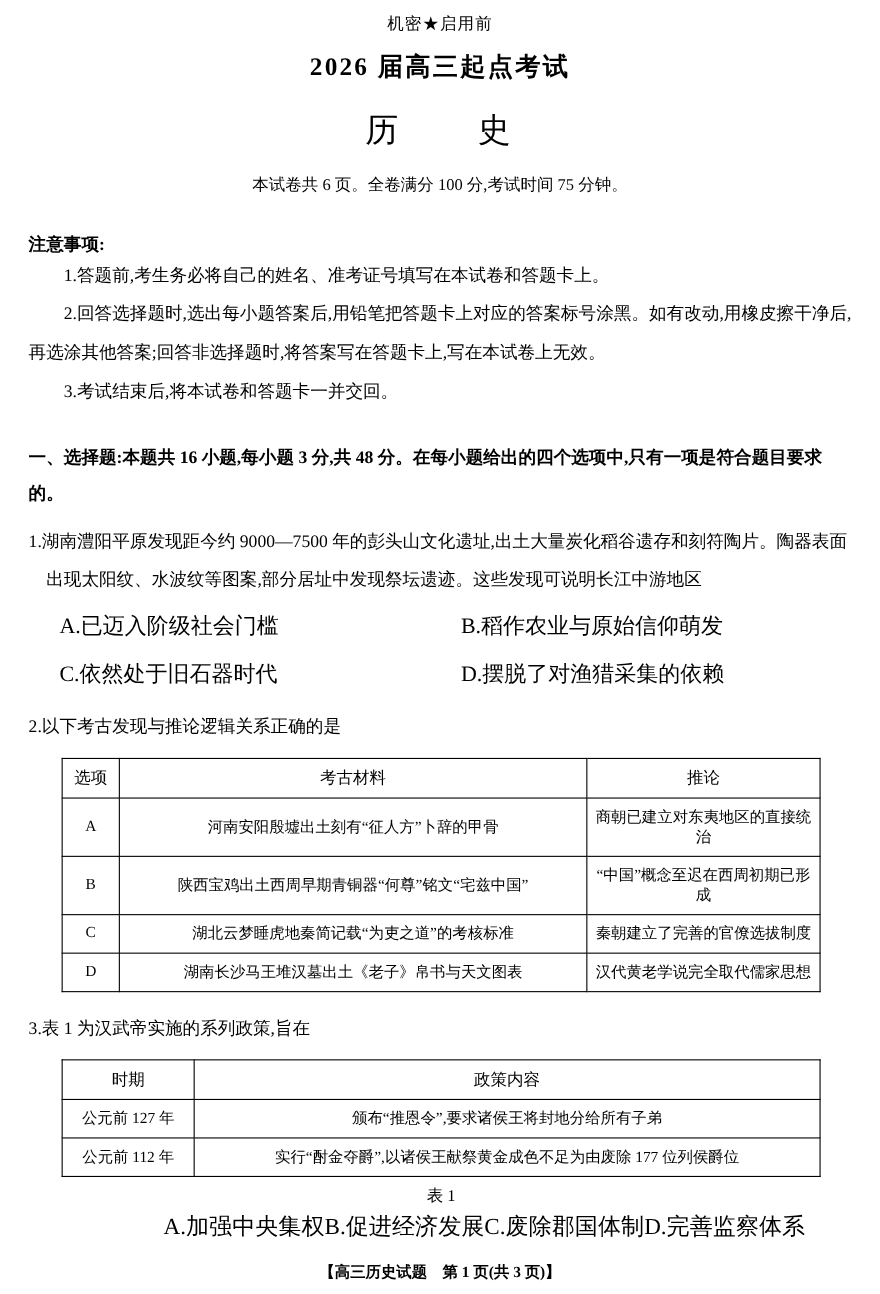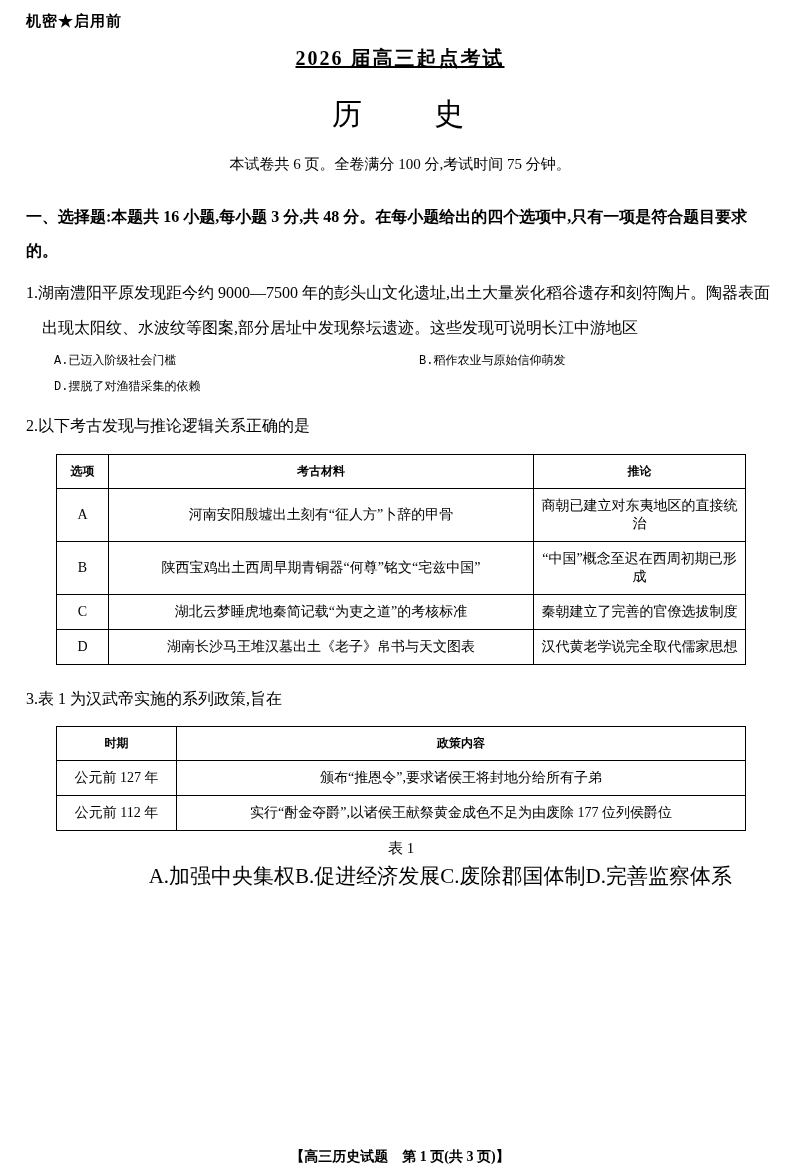--- a/index.html
+++ b/index.html
@@ -9,32 +9,31 @@
     height: 1176px;
     position: relative;
     overflow: hidden;
     color: #000;
     font-family: "Liberation Serif", "DejaVu Serif", serif;
     font-size: 16px;
   }
   .page { padding: 12px 26px 10px 26px; position: relative; height: 100%; }
 
   .classification {
-    text-align: left;
-    font-weight: bold;
+    text-align: center;
+    font-weight: normal;
     font-size: 15px;
     letter-spacing: 1px;
   }
   .title {
     text-align: center;
-    font-size: 20px;
+    font-size: 23px;
     font-weight: bold;
     margin-top: 14px;
     letter-spacing: 2px;
-    text-decoration: underline;
   }
   .subject {
     text-align: center;
     font-size: 30px;
     font-weight: normal;
     margin-top: 22px;
     letter-spacing: 4px;
   }
   .exam-info {
     text-align: center;
@@ -62,40 +61,39 @@
     line-height: 2.2;
     font-size: 16px;
   }
   .hang { padding-left: 1em; text-indent: -1em; }
 
   .options-grid {
     display: grid;
     grid-template-columns: 365px 1fr;
     padding-left: 28px;
     line-height: 2.2;
-    font-size: 12px;
+    font-size: 20px;
     margin-top: 2px;
-    font-family: Liberation Mono, monospace;
   }
 
   table {
     border-collapse: collapse;
     margin: 10px 0 0 30px;
     width: 690px;
     font-size: 14px;
     table-layout: fixed;
   }
   th, td {
     border: 1px solid #000;
     text-align: center;
     vertical-align: middle;
     padding: 8px 4px;
     overflow: hidden;
   }
-  th { font-weight: bold; font-size: 12px; }
+  th { font-weight: normal; font-size: 15px; }
   .q2-table col.c-opt { width: 52px; }
   .q2-table col.c-mat { width: 425px; }
   .q3-table col.c-time { width: 120px; }
 
   .table-caption {
     text-align: center;
     width: 690px;
     margin-left: 30px;
     margin-top: 8px;
     font-size: 15px;
@@ -123,28 +121,35 @@
 <body>
 
 <div class="page">
 
   <div class="classification">机密★启用前</div>
 
   <h1 class="title">2026 届高三起点考试</h1>
   <h2 class="subject">历　　史</h2>
   <p class="exam-info">本试卷共 6 页。全卷满分 100 分,考试时间 75 分钟。</p>
 
+  <div class="notes">
+    <p class="notes-heading">注意事项:</p>
+    <p class="note">1.答题前,考生务必将自己的姓名、准考证号填写在本试卷和答题卡上。</p>
+    <p class="note">2.回答选择题时,选出每小题答案后,用铅笔把答题卡上对应的答案标号涂黑。如有改动,用橡皮擦干净后,再选涂其他答案;回答非选择题时,将答案写在答题卡上,写在本试卷上无效。</p>
+    <p class="note">3.考试结束后,将本试卷和答题卡一并交回。</p>
+  </div>
 
   <p class="section-heading">一、选择题:本题共 16 小题,每小题 3 分,共 48 分。在每小题给出的四个选项中,只有一项是符合题目要求的。</p>
 
   <div class="question">
     <p class="stem hang">1.湖南澧阳平原发现距今约 9000—7500 年的彭头山文化遗址,出土大量炭化稻谷遗存和刻符陶片。陶器表面出现太阳纹、水波纹等图案,部分居址中发现祭坛遗迹。这些发现可说明长江中游地区</p>
     <div class="options-grid">
       <span>A.已迈入阶级社会门槛</span>
       <span>B.稻作农业与原始信仰萌发</span>
+      <span>C.依然处于旧石器时代</span>
       <span>D.摆脱了对渔猎采集的依赖</span>
     </div>
   </div>
 
   <div class="question">
     <p class="stem">2.以下考古发现与推论逻辑关系正确的是</p>
     <table class="q2-table">
       <colgroup>
           <col class="c-opt">
           <col class="c-mat">

